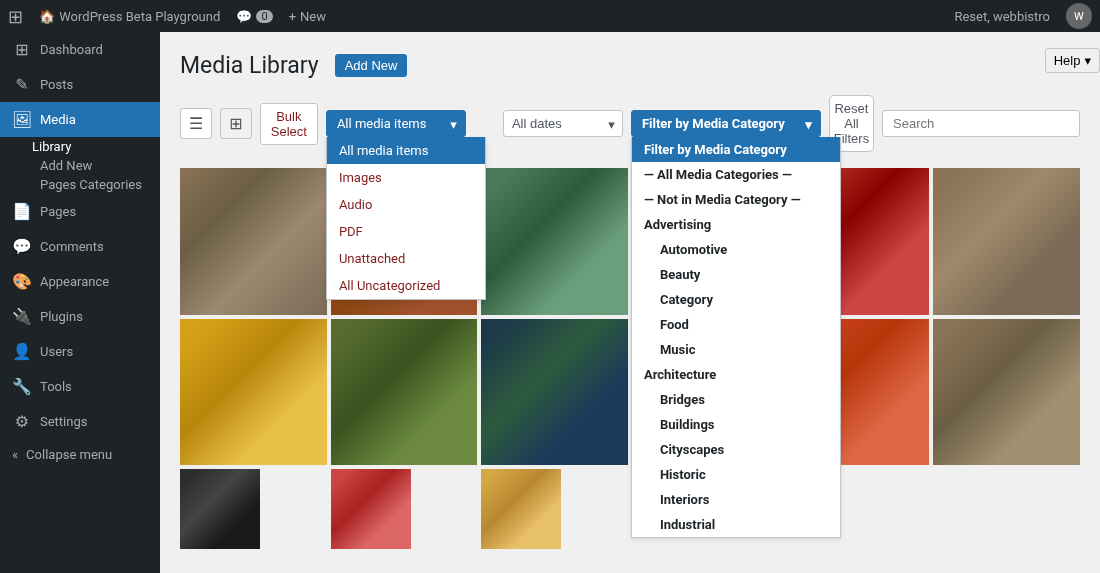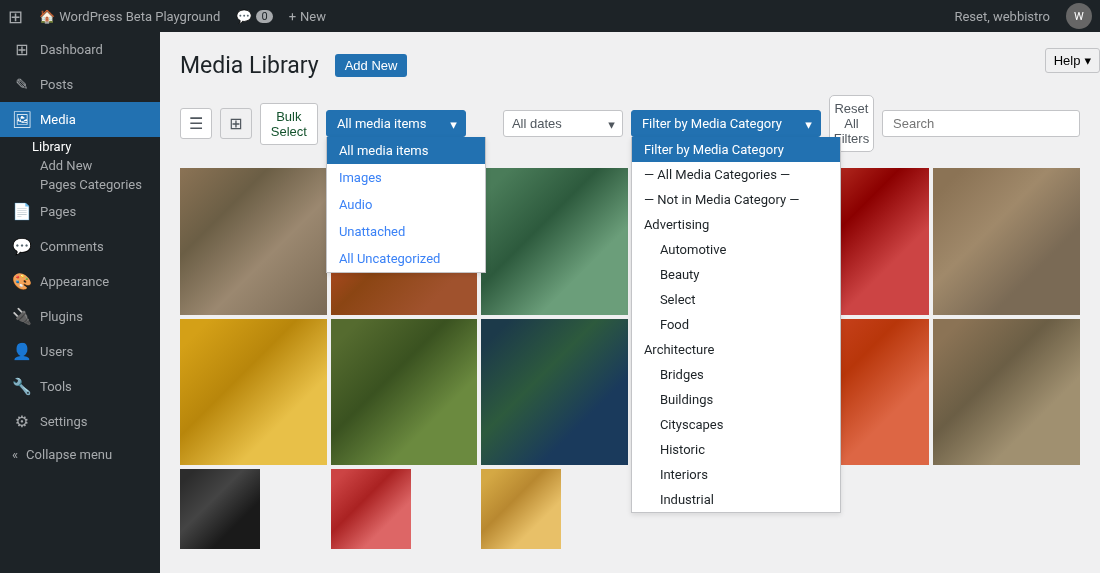--- a/index.html
+++ b/index.html
@@ -101,21 +101,21 @@
       font-size: 16px;
     }
     .view-btn.active { background: #f0f0f1; }
     .bulk-select-btn {
       background: #fff;
       border: 1px solid #c3c4c7;
       padding: 5px 10px;
       border-radius: 3px;
       cursor: pointer;
       font-size: 13px;
-      color: #14532d;
+      color: #7f1d1d;
     }
     select.filter-select {
       background: #fff;
       border: 1px solid #c3c4c7;
       padding: 5px 24px 5px 8px;
       border-radius: 3px;
       font-size: 13px;
       color: #50575e;
       appearance: none;
       cursor: pointer;
@@ -159,21 +159,21 @@
       background: #fff;
       border: 1px solid #c3c4c7;
       border-top: none;
       z-index: 200;
       min-width: 160px;
       box-shadow: 0 2px 5px rgba(0,0,0,0.1);
     }
     .dropdown-item {
       padding: 6px 12px;
       cursor: pointer;
-      color: #3b82f6;
+      color: #7f1d1d;
       font-size: 13px;
     }
     .dropdown-item.selected { background: #2271b1; color: #fff; }
 
     
     .category-dropdown {
       position: absolute;
       background: #fff;
       border: 1px solid #c3c4c7;
       border-top: none;
@@ -348,46 +348,48 @@
       <div class="media-items-dropdown-wrapper" style="position:relative;">
         <div style="display:flex;align-items:center;background:#2271b1;color:#fff;border:1px solid #2271b1;border-radius:3px;padding:5px 24px 5px 10px;cursor:pointer;min-width:140px;position:relative;">
           <span>All media items</span>
           <span style="position:absolute;right:8px;top:50%;transform:translateY(-50%);">▾</span>
         </div>
 
         <div class="dropdown-menu" style="min-width:160px;top:100%;left:0;">
           <div class="dropdown-item selected">All media items</div>
           <div class="dropdown-item">Images</div>
           <div class="dropdown-item">Audio</div>
+          <div class="dropdown-item">PDF</div>
           <div class="dropdown-item">Unattached</div>
           <div class="dropdown-item">All Uncategorized</div>
         </div>
       </div>
 
       <div class="select-wrapper">
         <select class="filter-select">
           <option>All dates</option>
         </select>
       </div>
 
-      <div class="category-select-wrapper" style="position:relative;">
+      <div class="category-select-wrapper" style="position:relative;font-weight:bold;">
         <div style="display:flex;align-items:center;background:#2271b1;color:#fff;border:1px solid #2271b1;border-radius:3px;padding:5px 24px 5px 10px;cursor:pointer;min-width:190px;position:relative;">
           <span>Filter by Media Category</span>
           <span style="position:absolute;right:8px;top:50%;transform:translateY(-50%);">▾</span>
         </div>
 
         <div class="category-dropdown" style="min-width:210px;">
           <div class="cat-item highlighted">Filter by Media Category</div>
           <div class="cat-item">— All Media Categories —</div>
           <div class="cat-item">— Not in Media Category —</div>
           <div class="cat-item">Advertising</div>
           <div class="cat-item indented">Automotive</div>
           <div class="cat-item indented">Beauty</div>
-          <div class="cat-item indented">Select</div>
+          <div class="cat-item indented">Category</div>
           <div class="cat-item indented">Food</div>
+          <div class="cat-item indented">Music</div>
           <div class="cat-item">Architecture</div>
           <div class="cat-item indented">Bridges</div>
           <div class="cat-item indented">Buildings</div>
           <div class="cat-item indented">Cityscapes</div>
           <div class="cat-item indented">Historic</div>
           <div class="cat-item indented">Interiors</div>
           <div class="cat-item indented">Industrial</div>
         </div>
       </div>
 

